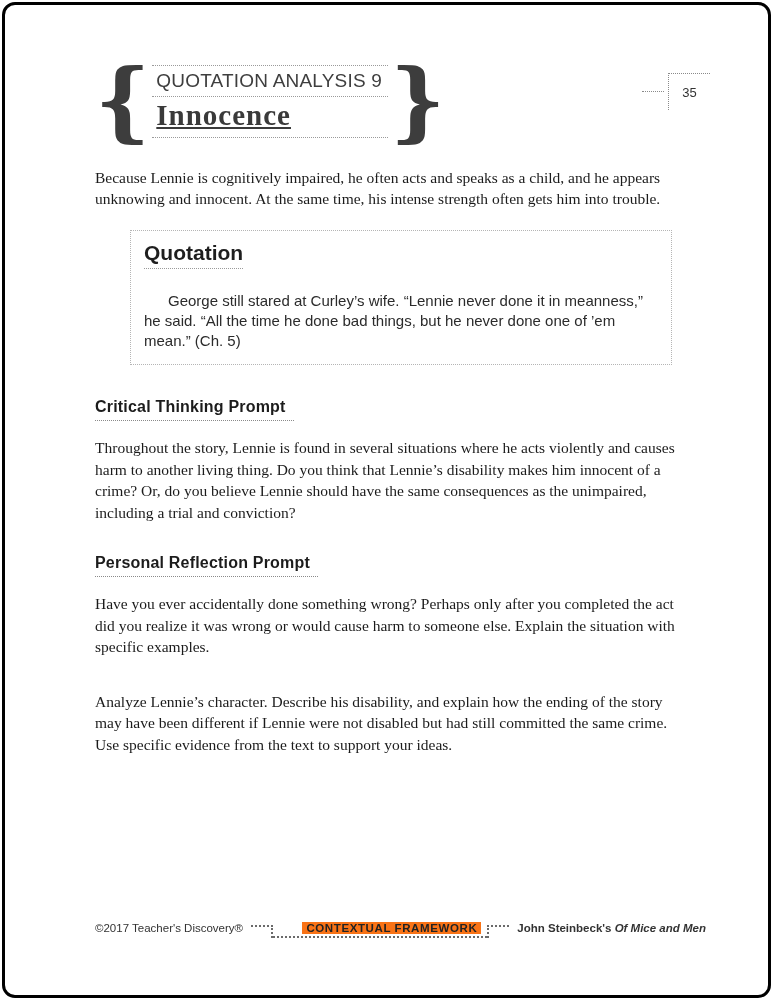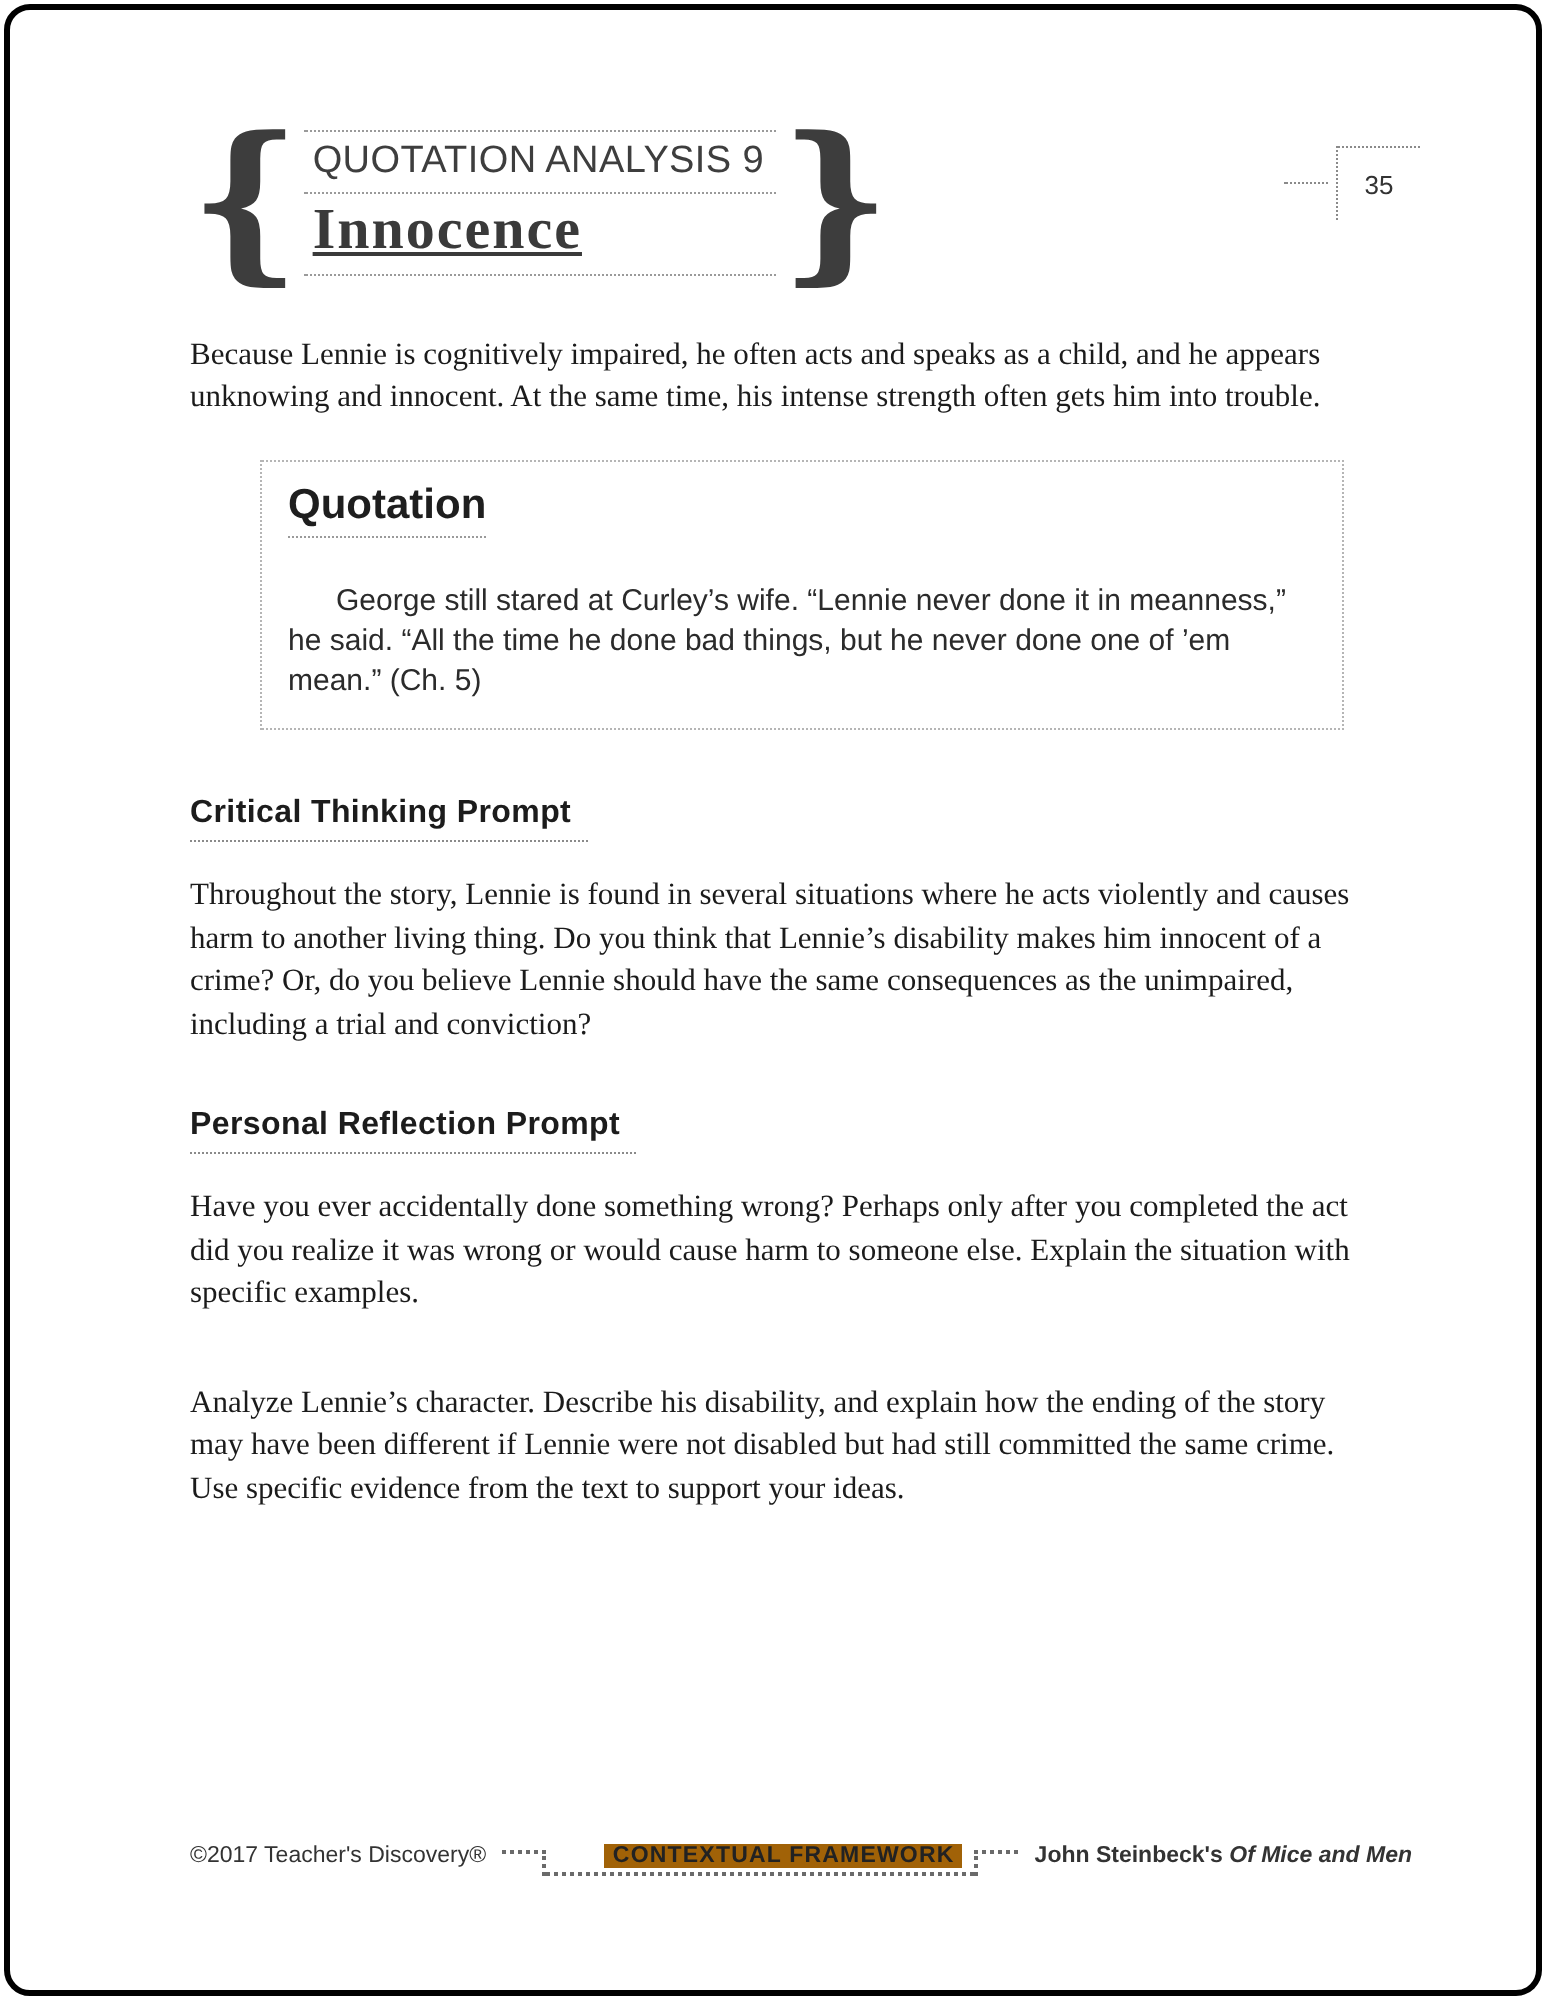--- a/index.html
+++ b/index.html
@@ -97,21 +97,21 @@
   .corner { height:13px; align-self:flex-end; }
   .corner-left  { width:22px; margin-left:8px;  border-top:2px dotted #6a6a6a; border-right:2px dotted #6a6a6a; }
   .corner-right { width:22px; margin-right:8px; border-top:2px dotted #6a6a6a; border-left:2px dotted #6a6a6a; }
   .leader {
     flex:1; position:relative; height:16px;
     border-bottom:2px dotted #6a6a6a;
   }
   .framework-label {
     position:absolute; right:6px; bottom:2px;
     font-weight:bold; font-size:11.5px; letter-spacing:.6px; color:#222;
-    background:#a16207; padding:0 4px;
+    background:#f97316; padding:0 4px;
     white-space:nowrap;
   }
   .book { white-space:nowrap; padding-bottom:1px;font-weight:bold; }
   .book .title-it { font-style:italic; }
 </style>
 </head>
 <body>
 
 <div class="sheet">
   <div class="content">

